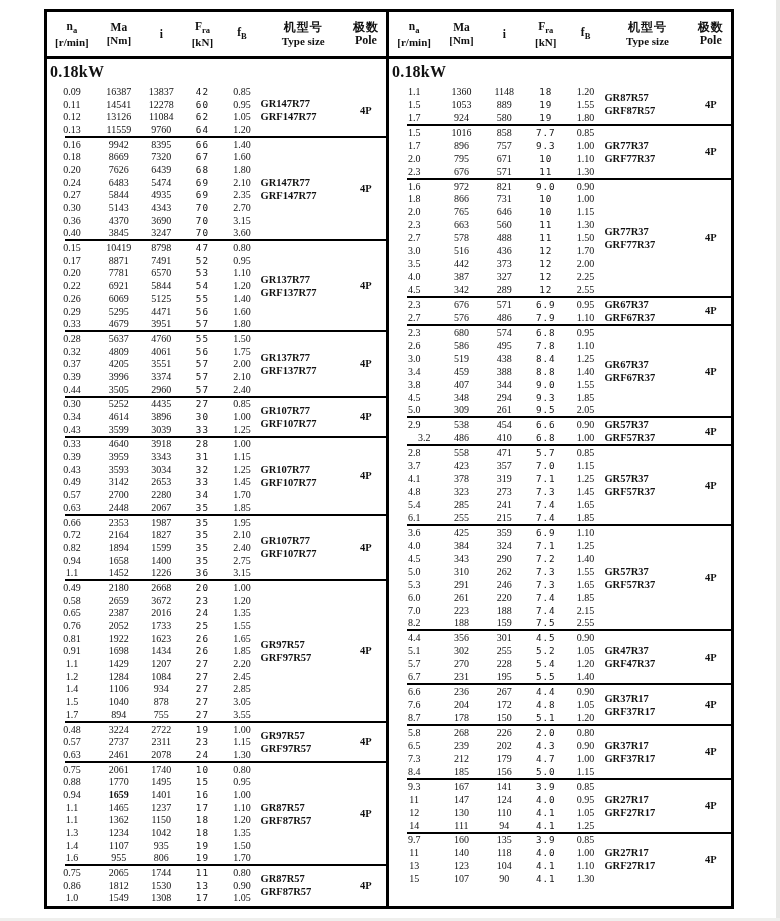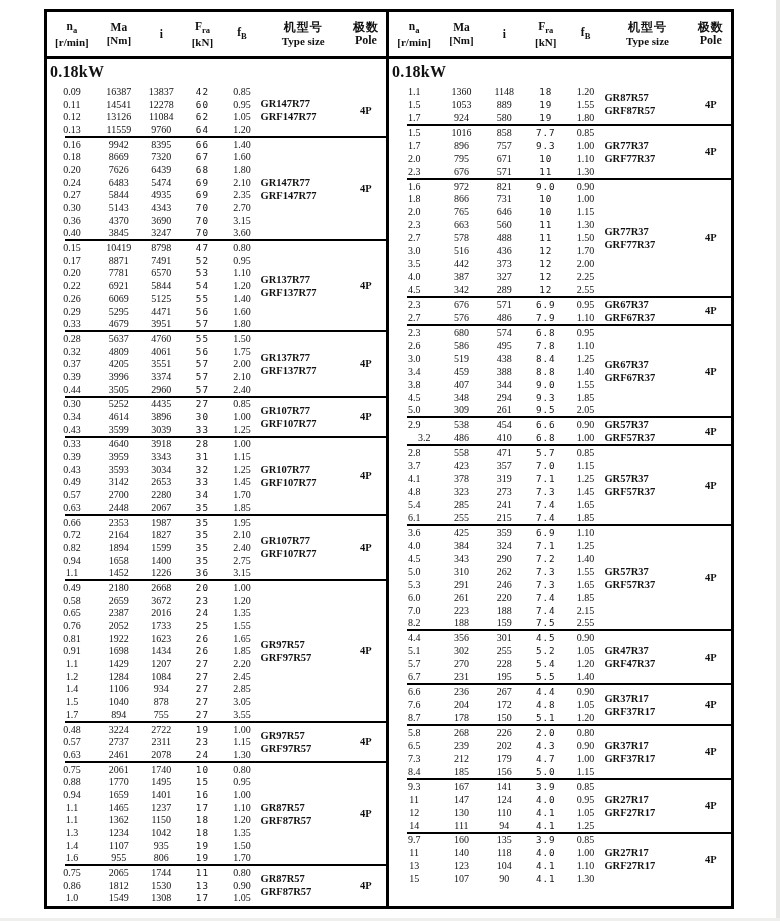--- a/index.html
+++ b/index.html
@@ -411,21 +411,21 @@
           <div class="cell ma" style="grid-area: 1 / 2;">2061</div>
           <div class="cell i" style="grid-area: 1 / 3;">1740</div>
           <div class="cell fra" style="grid-area: 1 / 4;">10</div>
           <div class="cell fb" style="grid-area: 1 / 5;">0.80</div>
           <div class="cell na" style="grid-area: 2 / 1;">0.88</div>
           <div class="cell ma" style="grid-area: 2 / 2;">1770</div>
           <div class="cell i" style="grid-area: 2 / 3;">1495</div>
           <div class="cell fra" style="grid-area: 2 / 4;">15</div>
           <div class="cell fb" style="grid-area: 2 / 5;">0.95</div>
           <div class="cell na" style="grid-area: 3 / 1;">0.94</div>
-          <div class="cell ma" style="grid-area: 3 / 2;">1659</div>
+          <div class="cell ma" style="grid-area: 3 / 2; font-weight: bold;">1659</div>
           <div class="cell i" style="grid-area: 3 / 3;">1401</div>
           <div class="cell fra" style="grid-area: 3 / 4;">16</div>
           <div class="cell fb" style="grid-area: 3 / 5;">1.00</div>
           <div class="cell na" style="grid-area: 4 / 1;">1.1</div>
           <div class="cell ma" style="grid-area: 4 / 2;">1465</div>
           <div class="cell i" style="grid-area: 4 / 3;">1237</div>
           <div class="cell fra" style="grid-area: 4 / 4;">17</div>
           <div class="cell fb" style="grid-area: 4 / 5;">1.10</div>
           <div class="cell na" style="grid-area: 5 / 1;">1.1</div>
           <div class="cell ma" style="grid-area: 5 / 2;">1362</div>

